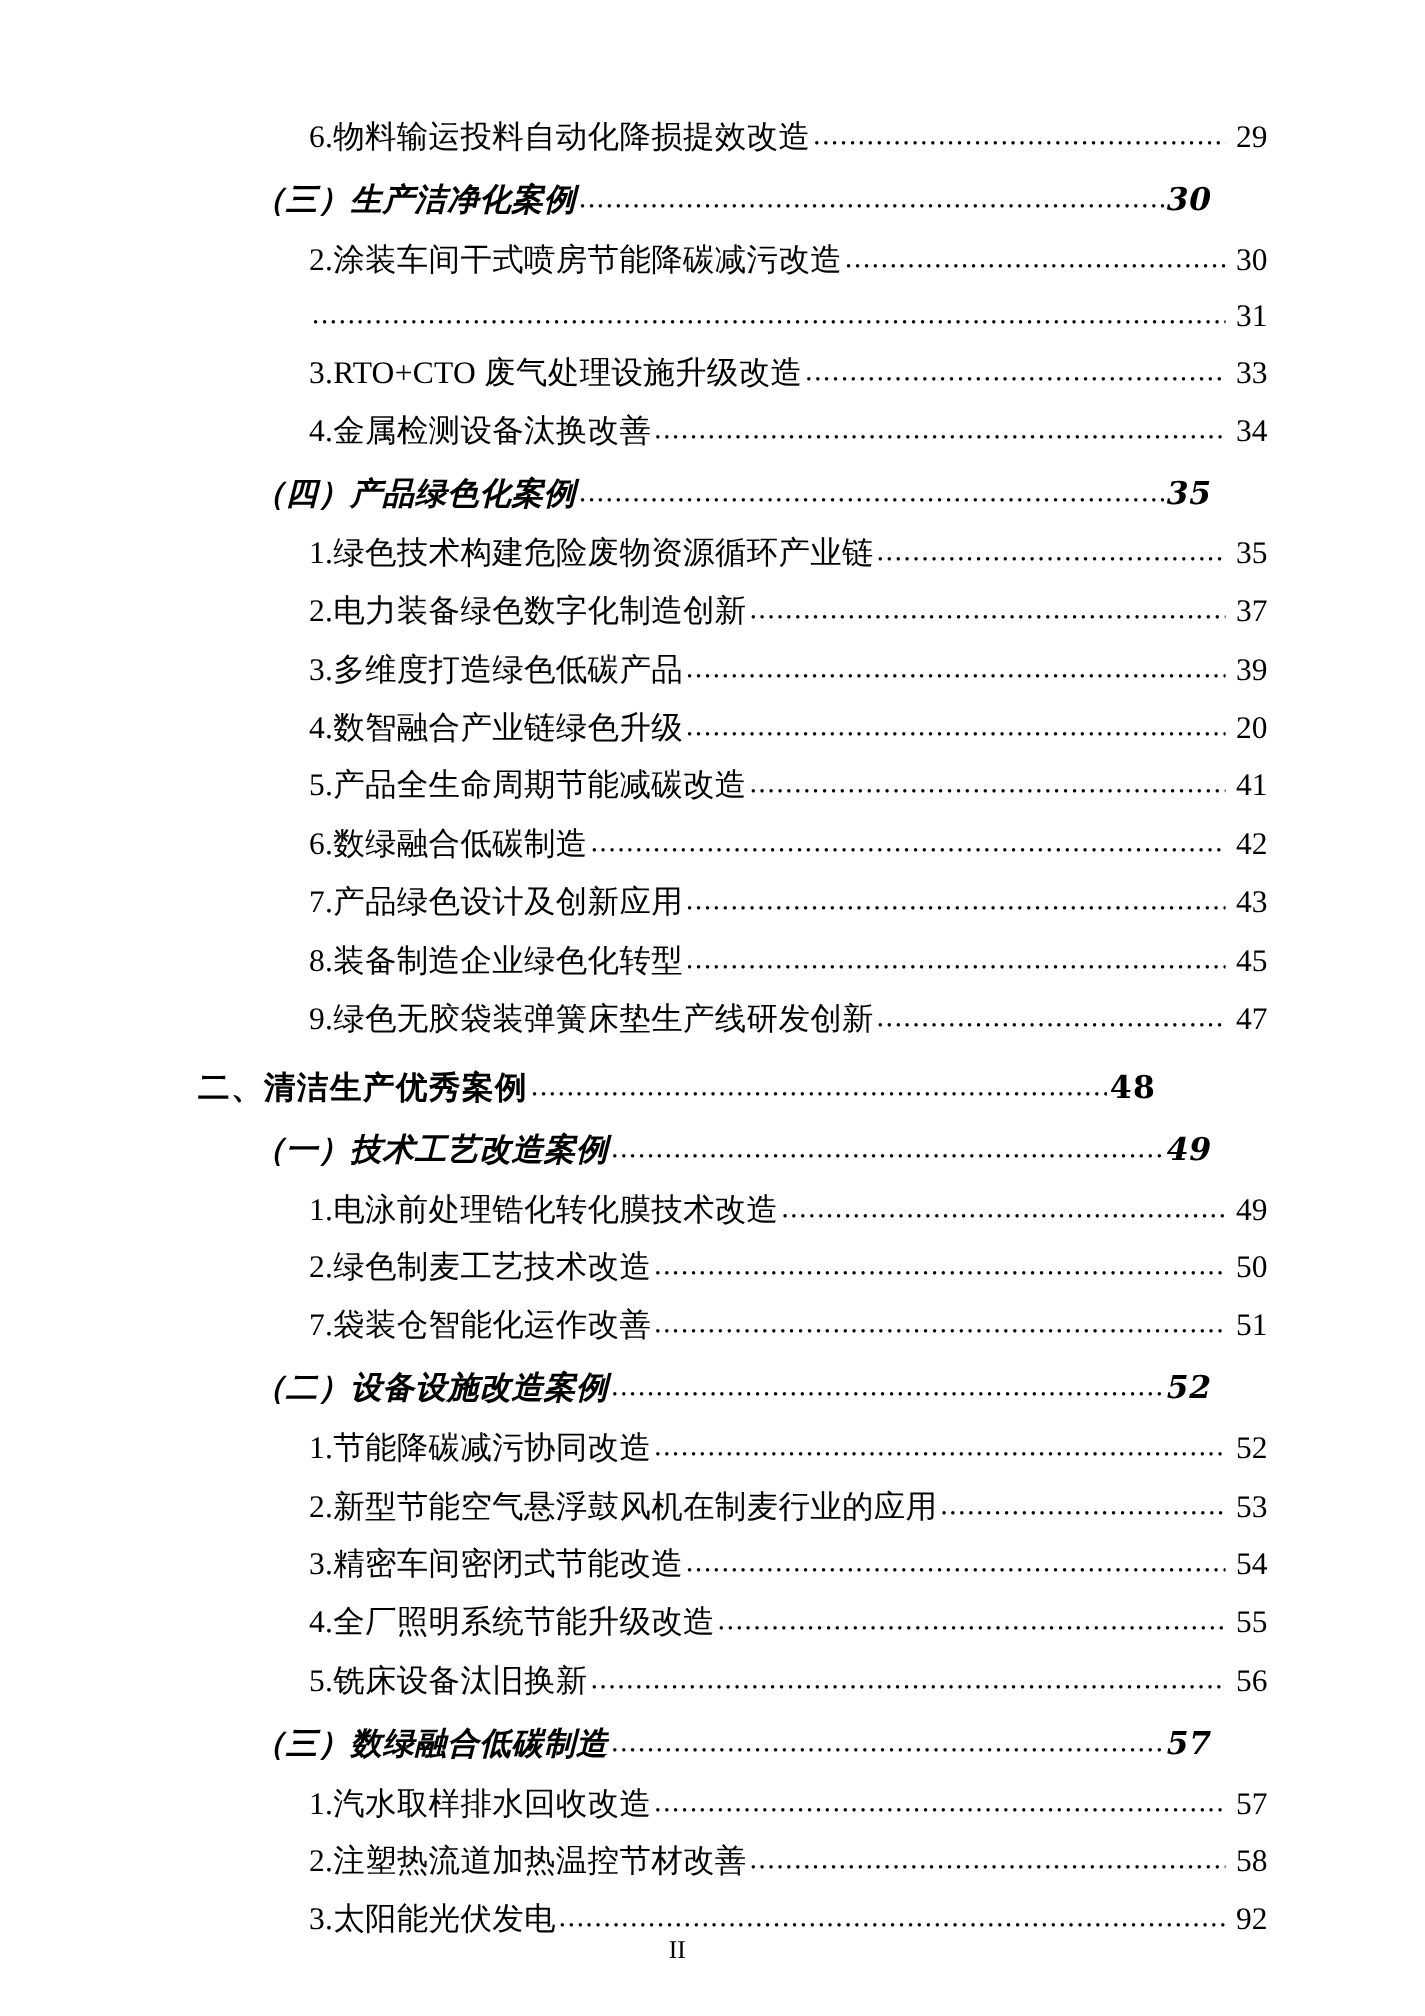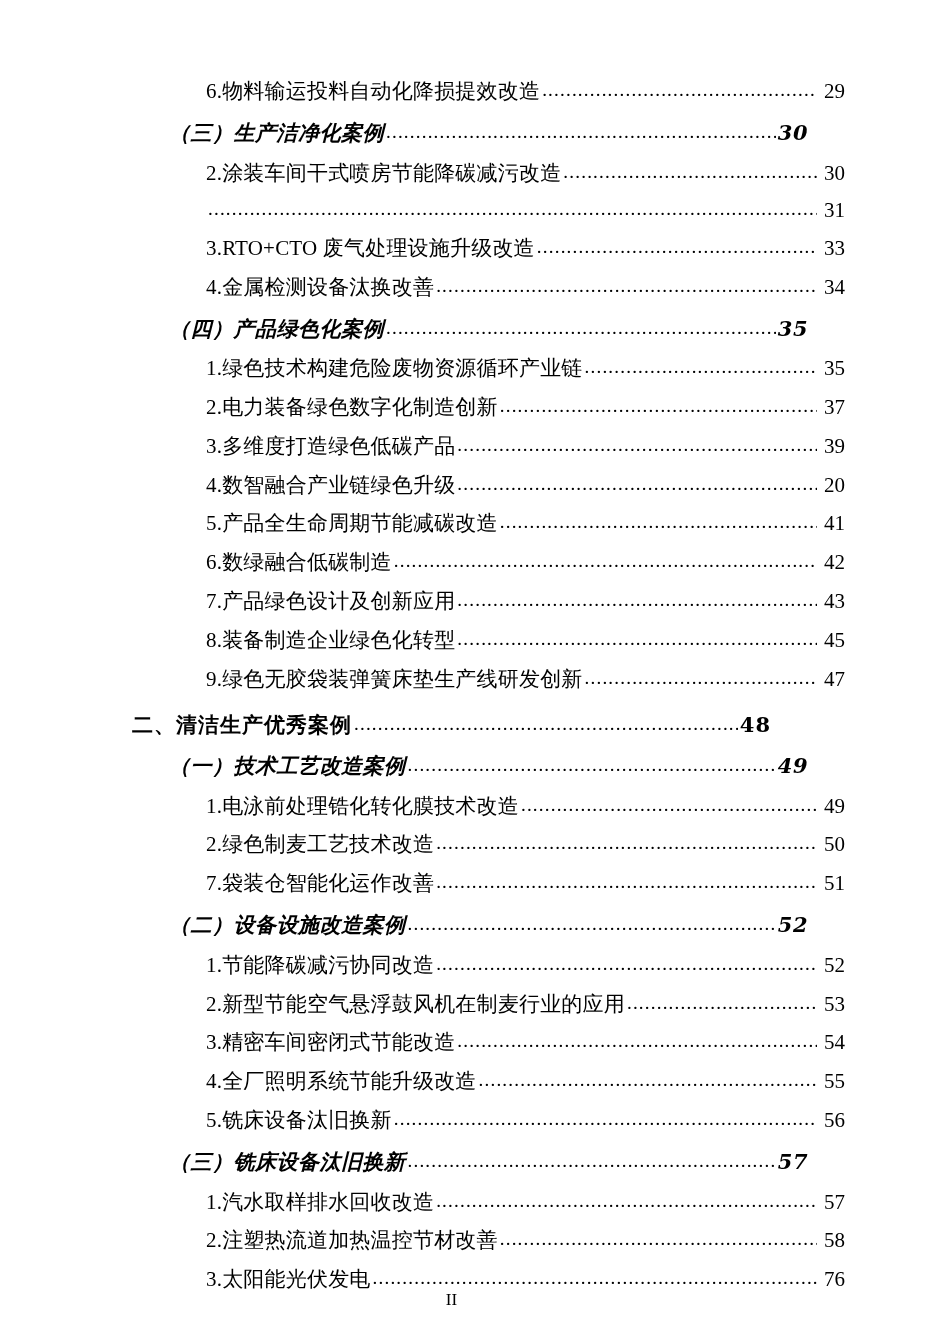--- a/index.html
+++ b/index.html
@@ -239,34 +239,34 @@
         <span class="toc-title">4.全厂照明系统节能升级改造</span>
         <span class="dots"></span>
         <span class="toc-page">55</span>
       </div>
       <div class="toc-entry lvl-3">
         <span class="toc-title">5.铣床设备汰旧换新</span>
         <span class="dots"></span>
         <span class="toc-page">56</span>
       </div>
       <div class="toc-entry lvl-2">
-        <span class="toc-title">（三）铣床设备汰旧换新</span>
+        <span class="toc-title">（三）数绿融合低碳制造</span>
         <span class="dots"></span>
         <span class="toc-page">57</span>
       </div>
       <div class="toc-entry lvl-3">
         <span class="toc-title">1.汽水取样排水回收改造</span>
         <span class="dots"></span>
         <span class="toc-page">57</span>
       </div>
       <div class="toc-entry lvl-3">
         <span class="toc-title">2.注塑热流道加热温控节材改善</span>
         <span class="dots"></span>
         <span class="toc-page">58</span>
       </div>
       <div class="toc-entry lvl-3">
         <span class="toc-title">3.太阳能光伏发电</span>
         <span class="dots"></span>
-        <span class="toc-page">76</span>
+        <span class="toc-page">92</span>
       </div>
     </div>
   <div class="footer">II</div>
 </div>
 
 </body></html>

